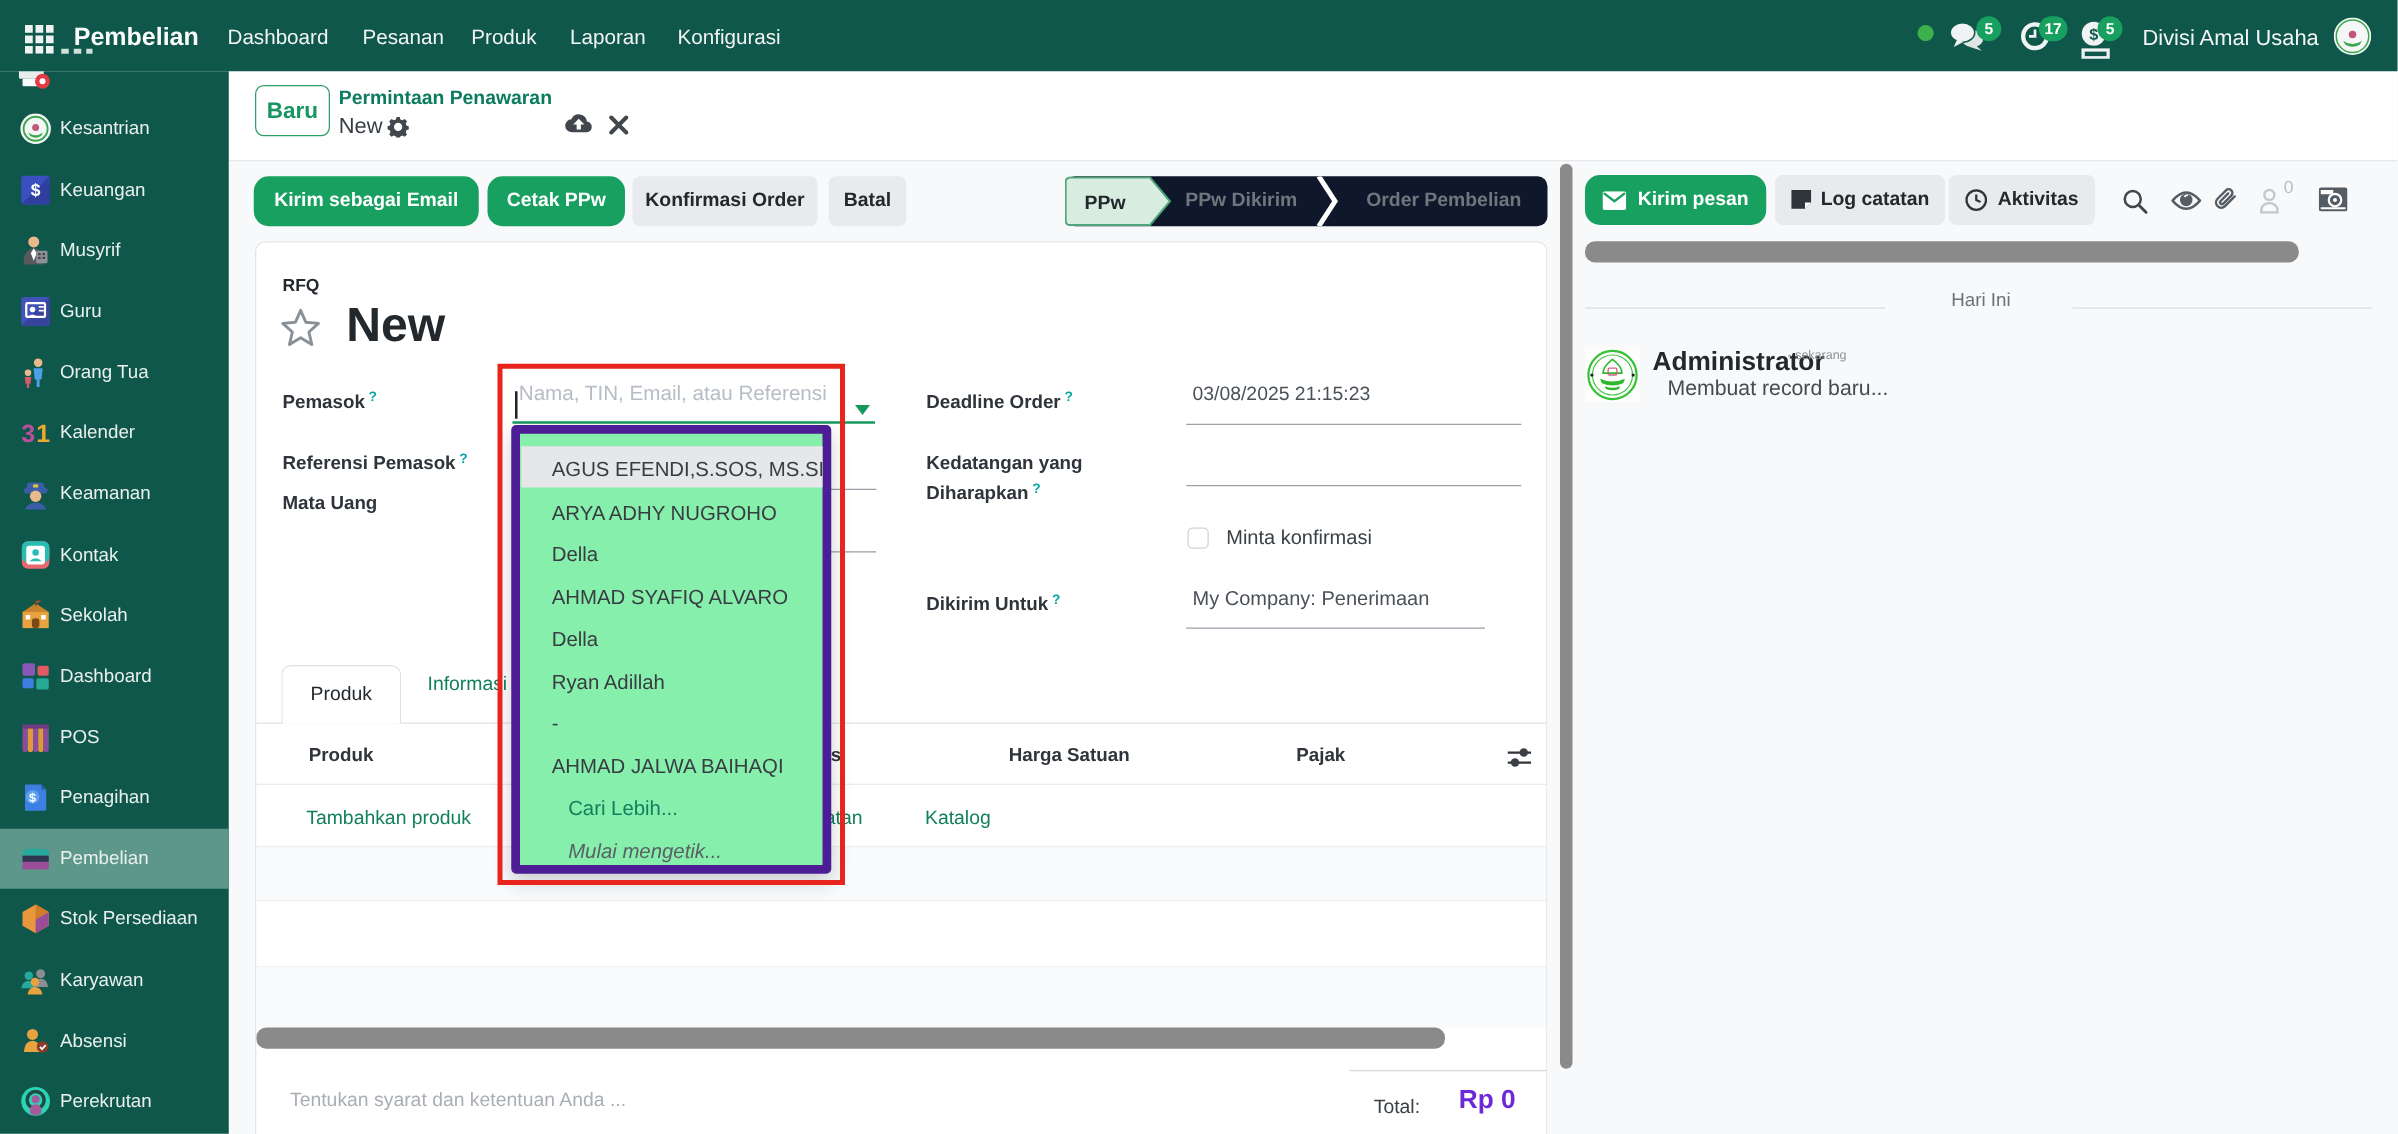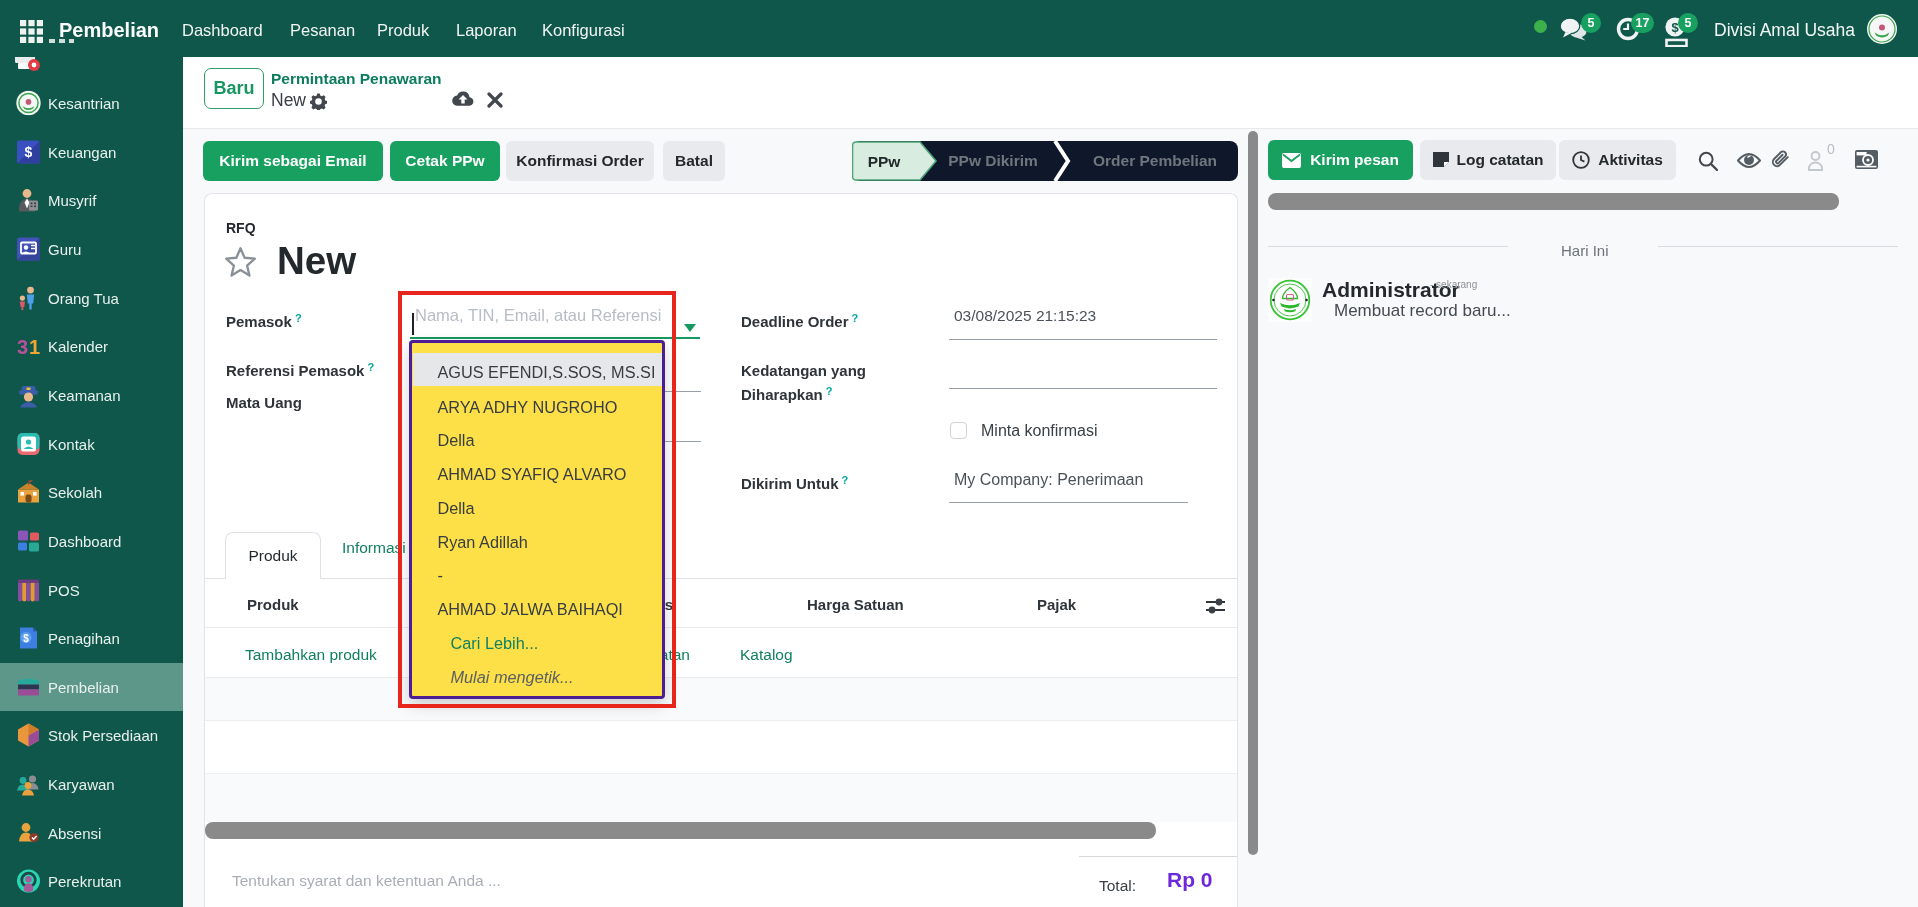--- a/index.html
+++ b/index.html
@@ -6,21 +6,21 @@
   html,body { width:1918px; height:907px; overflow:hidden; font-family:"Liberation Sans", sans-serif; background:#f8f9fa; }
   .abs { position:absolute; }
   #navbar { position:absolute; left:0; top:0; width:1918px; height:57px; background:#0e574a; color:#fff; z-index:30; }
   #sidebar { position:absolute; left:0; top:57px; width:183px; height:850px; background:#0e574a; z-index:25; }
   .sideitem { position:absolute; left:0; width:183px; height:48px; color:#e9f0ee; font-size:15px; }
   .sideitem .lbl { position:absolute; left:48px; top:50%; transform:translateY(-50%); white-space:nowrap; }
   .sideitem .ic { position:absolute; left:16px; top:50%; transform:translateY(-50%); width:25px; height:25px; }
   #crumbband { position:absolute; left:183px; top:57px; width:1735px; height:72px; background:#fff; border-bottom:1px solid #e6e8ea; z-index:5; }
   #content { position:absolute; left:183px; top:129px; width:1735px; height:778px; background:#f8f9fa; }
   .btn { position:absolute; height:40px; border-radius:6px; font-size:15.5px; font-weight:bold; display:flex; align-items:center; justify-content:center; }
-  .btn.green { background:#17a05f; color:#fff; }
+  .btn.green { background:#17a05f; color:#fff;border-radius:12px; }
   .btn.gray { background:#e8eaed; color:#23282d; }
   #card { position:absolute; left:204px; top:193px; width:1034px; height:715px; background:#fff; border:1px solid #e2e4e7; border-bottom:none; border-radius:8px 8px 0 0; z-index:4; overflow:hidden; }
   .flabel { position:absolute; font-size:15px; font-weight:bold; color:#2e343a; white-space:nowrap; }
   .flabel .q { color:#00a5a0; font-size:11px; font-weight:bold; position:relative; top:-5px; margin-left:3px; }
   .fval { position:absolute; font-size:16px; color:#4b5158; white-space:nowrap; }
   .uline { position:absolute; height:1px; background:#9aa0a8; }
   .hdrcell { position:absolute; font-size:15px; font-weight:bold; color:#2f353b; white-space:nowrap; }
 </style>
 </head>
 <body>
@@ -394,39 +394,39 @@
   <svg class="abs" style="left:1855px;top:149px" width="23" height="21" viewBox="0 0 23 21">
       <rect x="0" y="1" width="23" height="19" rx="2" fill="#555d64"></rect>
       <rect x="1.6" y="3" width="10" height="3.4" fill="#fff"></rect>
       <circle cx="13" cy="11" r="5" fill="none" stroke="#fff" stroke-width="1.8"></circle>
       <circle cx="13" cy="11" r="1.6" fill="#fff"></circle>
       <rect x="1.6" y="16.8" width="19.8" height="1.6" fill="#fff"></rect>
     </svg>
   <div class="abs" style="left:1268px;top:193px;width:571px;height:17px;background:#8a8a8a;border-radius:8px"></div>
   <div class="abs" style="left:1268px;top:246px;width:240px;height:1px;background:#d9dcdf"></div>
   <div class="abs" style="left:1658px;top:246px;width:240px;height:1px;background:#d9dcdf"></div>
-  <div class="abs" style="left:1561px;top:242px;font-size:15px;color:#6c737a">Hari Ini</div>
+  <div class="abs" style="left:1561px;top:232px;font-size:15px;color:#6c737a">Hari Ini</div>
   <svg class="abs" style="left:1268px;top:278px" width="44" height="44" viewBox="0 0 44 44">
     <rect width="44" height="44" fill="#fdfdfd"></rect>
     <circle cx="22" cy="22" r="19.3" fill="#fff" stroke="#35c335" stroke-width="1.8"></circle>
     <circle cx="22" cy="22" r="16" fill="none" stroke="#35c335" stroke-width="0.9"></circle>
     <path d="M22 9.5 q-7.5 5.5 -7.5 11 h15 q0 -5.5 -7.5 -11 z" fill="none" stroke="#2eb82e" stroke-width="1.3"></path>
     <rect x="18.5" y="16.5" width="7" height="5.5" rx="1" fill="none" stroke="#d4608a" stroke-width="1.1"></rect>
     <path d="M12 25 q10 4.5 20 0 l-1.5 3.6 q-8.5 3.6 -17 0 z" fill="#2eb82e"></path>
     <path d="M16 31 q6 2.5 12 0 l-0.7 2.2 q-5.3 2 -10.6 0 z" fill="#2eb82e"></path>
     <circle cx="5.5" cy="22" r="1.3" fill="#222"></circle>
       <circle cx="38.5" cy="22" r="1.3" fill="#222"></circle>
   </svg>
   <div class="abs" style="left:1322px;top:278px;font-size:21px;font-weight:bold;color:#23282d">Administrator</div>
   <div class="abs" style="left:1430px;top:279px;font-size:10px;color:#8b9197">- sekarang</div>
   <div class="abs" style="left:1334px;top:301px;font-size:17px;color:#454b52">Membuat record baru...</div>
 </div>
 <div id="overlays">
 
-  <div class="abs" style="left:409px;top:340px;width:256px;height:359px;background:#fde047;border:3px solid #4c1d95;border-radius:4px;box-shadow:0 6px 16px rgba(0,0,0,.18);z-index:40;overflow:hidden">
+  <div class="abs" style="left:409px;top:340px;width:256px;height:359px;background:#86efac;border:7px solid #4c1d95;border-radius:4px;box-shadow:0 6px 16px rgba(0,0,0,.18);z-index:40;overflow:hidden">
     <div class="abs" style="left:1px;top:9.7px;width:253px;height:33.8px;background:#e6e7e9"></div>
     <div class="dditem" style="top:19.6px">AGUS EFENDI,S.SOS, MS.SI</div>
     <div class="dditem" style="top:55.2px">ARYA ADHY NUGROHO</div>
     <div class="dditem" style="top:88px">Della</div>
     <div class="dditem" style="top:122.2px">AHMAD SYAFIQ ALVARO</div>
     <div class="dditem" style="top:156px">Della</div>
     <div class="dditem" style="top:189.8px">Ryan Adillah</div>
     <div class="dditem" style="top:223px">-</div>
     <div class="dditem" style="top:256.8px">AHMAD JALWA BAIHAQI</div>
     <div class="dditem" style="top:290.6px;left:38.5px;color:#12805f">Cari Lebih...</div>

